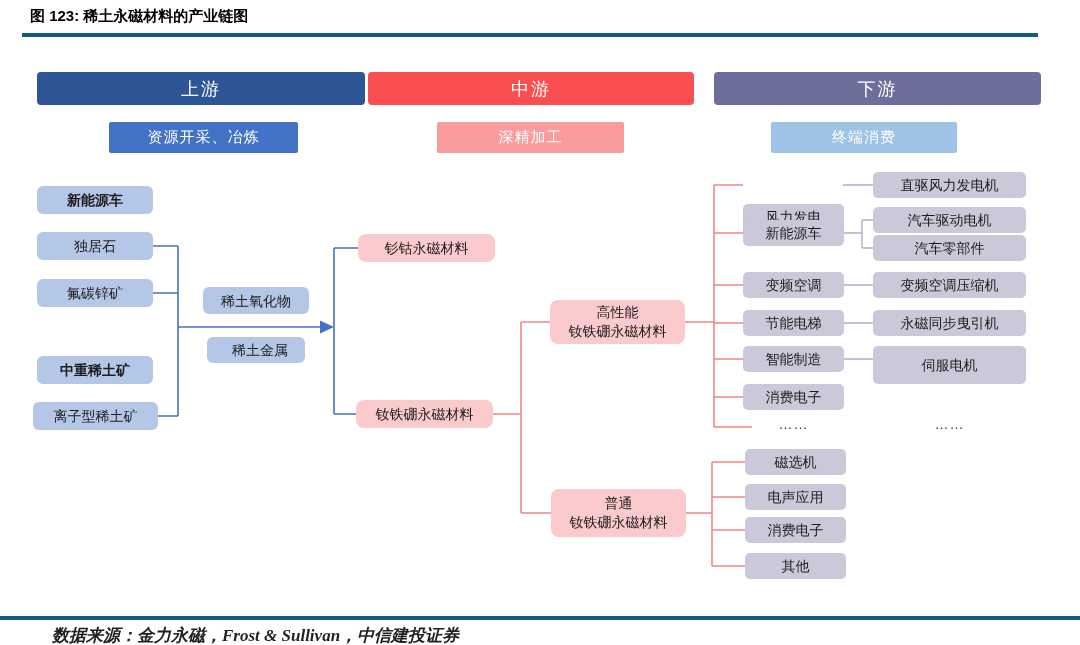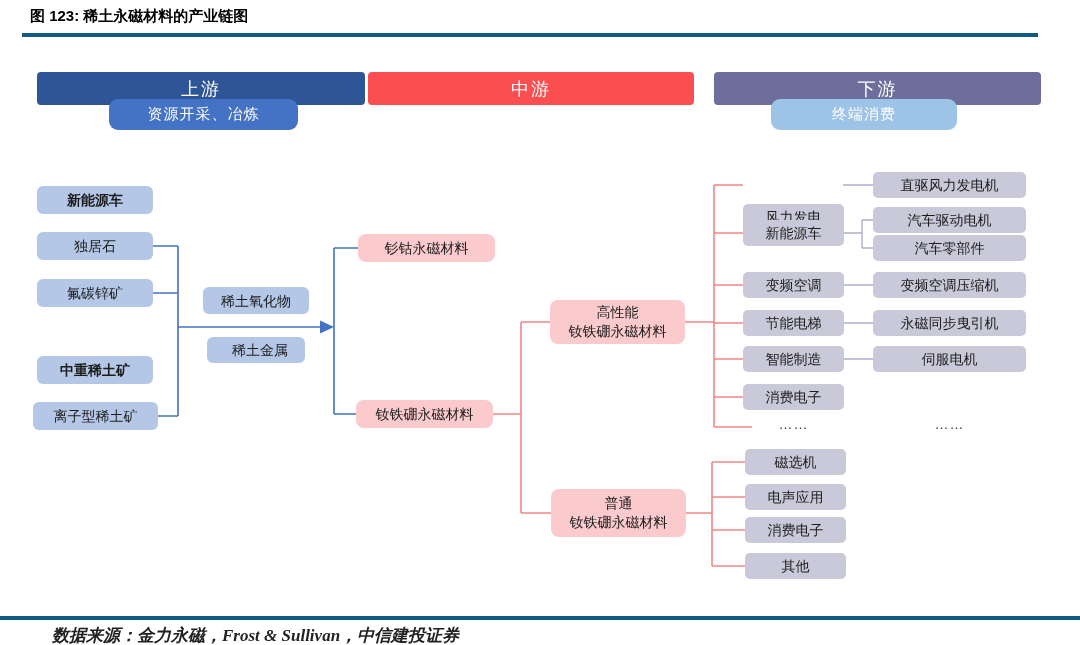--- a/index.html
+++ b/index.html
@@ -15,21 +15,21 @@
   #rule-top { left:22px; top:33px; width:1016px; height:4px; }
   #rule-bottom { left:0px; top:616px; width:1080px; height:4px; }
   .bar {
     top:72px; height:33px; border-radius:4px; color:#fff; font-size:18px;
     display:flex; align-items:center; justify-content:center; letter-spacing:2px;
   }
   #bar-upstream   { left:37px;  width:328px; background:var(--c-upstream_bar); }
   #bar-midstream  { left:368px; width:326px; background:var(--c-midstream_bar); }
   #bar-downstream { left:701px; width:327px; background:var(--c-downstream_bar);margin-left:13px; }
   .subbar {
-    top:99px; height:31px; border-radius:9px; color:#fff; font-size:15px;
+    top:122px; height:31px; border-radius:2px; color:#fff; font-size:15px;
     display:flex; align-items:center; justify-content:center; letter-spacing:1px;
   }
   #sub-upstream   { left:109px; width:189px; background:var(--c-upstream_sub); }
   #sub-midstream  { left:437px; width:187px; background:var(--c-midstream_sub); }
   #sub-downstream { left:771px; width:186px; background:var(--c-downstream_sub); }
   .node {
     display:flex; align-items:center; justify-content:center;
     font-size:14px; color:var(--c-text); text-align:center; line-height:18px;
   }
   .blue { background:var(--c-blue_box); border-radius:6px; }
@@ -54,20 +54,21 @@
 <div id="canvas">
 
   <div id="figure-title" class="abs">图 123: 稀土永磁材料的产业链图</div>
   <div id="rule-top" class="abs rule"></div>
 
   <div id="bar-upstream" class="abs bar">上游</div>
   <div id="bar-midstream" class="abs bar">中游</div>
   <div id="bar-downstream" class="abs bar">下游</div>
 
   <div id="sub-upstream" class="abs subbar">资源开采、冶炼</div>
+  <div id="sub-midstream" class="abs subbar">深精加工</div>
   <div id="sub-downstream" class="abs subbar">终端消费</div>
 
   <svg id="connectors" class="abs" viewBox="0 0 1080 645">
     <path class="blue-line" d="M152 246 H178 M152 293 H178 M158 416 H178 M178 246 V416 M178 327 H320 M334 248 V414 M334 248 H358 M334 414 H356"></path>
     <polygon class="arrow-head" points="320,320.5 334,327 320,333.5"></polygon>
     <path class="pink-line" d="M493 414 H521 M521 322 V513 M521 322 H550 M521 513 H551 M684 322 H714 M714 185 V427 M714 185 H743 M714 233 H743 M714 285 H743 M714 323 H743 M714 359 H743 M714 397 H743 M714 427 H752 M685 513 H712 M712 462 V566 M712 462 H745 M712 497 H745 M712 530 H745 M712 566 H745"></path>
     <path class="gray-line" d="M843 185 H873 M843 233 H862 M862 220 V248 M862 220 H873 M862 248 H873 M843 285 H873 M843 323 H873 M843 359 H873"></path>
   </svg>
 
   <div class="abs node blue bold" style="left:37px;top:186px;width:116px;height:28px;">新能源车</div>
@@ -95,21 +96,21 @@
   <div class="abs node gray" style="left:743px;top:310px;width:101px;height:26px;">节能电梯</div>
   <div class="abs node gray" style="left:743px;top:346px;width:101px;height:26px;">智能制造</div>
   <div class="abs node gray" style="left:743px;top:384px;width:101px;height:26px;">消费电子</div>
   <div class="abs node dots" style="left:743px;top:414px;width:101px;height:20px;">……</div>
 
   <div class="abs node gray" style="left:873px;top:172px;width:153px;height:26px;">直驱风力发电机</div>
   <div class="abs node gray" style="left:873px;top:207px;width:153px;height:26px;">汽车驱动电机</div>
   <div class="abs node gray" style="left:873px;top:235px;width:153px;height:26px;">汽车零部件</div>
   <div class="abs node gray" style="left:873px;top:272px;width:153px;height:26px;">变频空调压缩机</div>
   <div class="abs node gray" style="left:873px;top:310px;width:153px;height:26px;">永磁同步曳引机</div>
-  <div class="abs node gray" style="left:873px;top:346px;width:153px;height:26px;">伺服电机</div>
+  <div class="abs node gray" style="left:873px;top:346px;width:153px;height:38px;">伺服电机</div>
   <div class="abs node dots" style="left:873px;top:414px;width:153px;height:20px;">……</div>
 
   <div class="abs node gray" style="left:745px;top:449px;width:101px;height:26px;">磁选机</div>
   <div class="abs node gray" style="left:745px;top:484px;width:101px;height:26px;">电声应用</div>
   <div class="abs node gray" style="left:745px;top:517px;width:101px;height:26px;">消费电子</div>
   <div class="abs node gray" style="left:745px;top:553px;width:101px;height:26px;">其他</div>
 
   <div id="rule-bottom" class="abs rule"></div>
   <div id="source-note" class="abs">数据来源：金力永磁，Frost &amp; Sullivan，中信建投证券</div>
 

